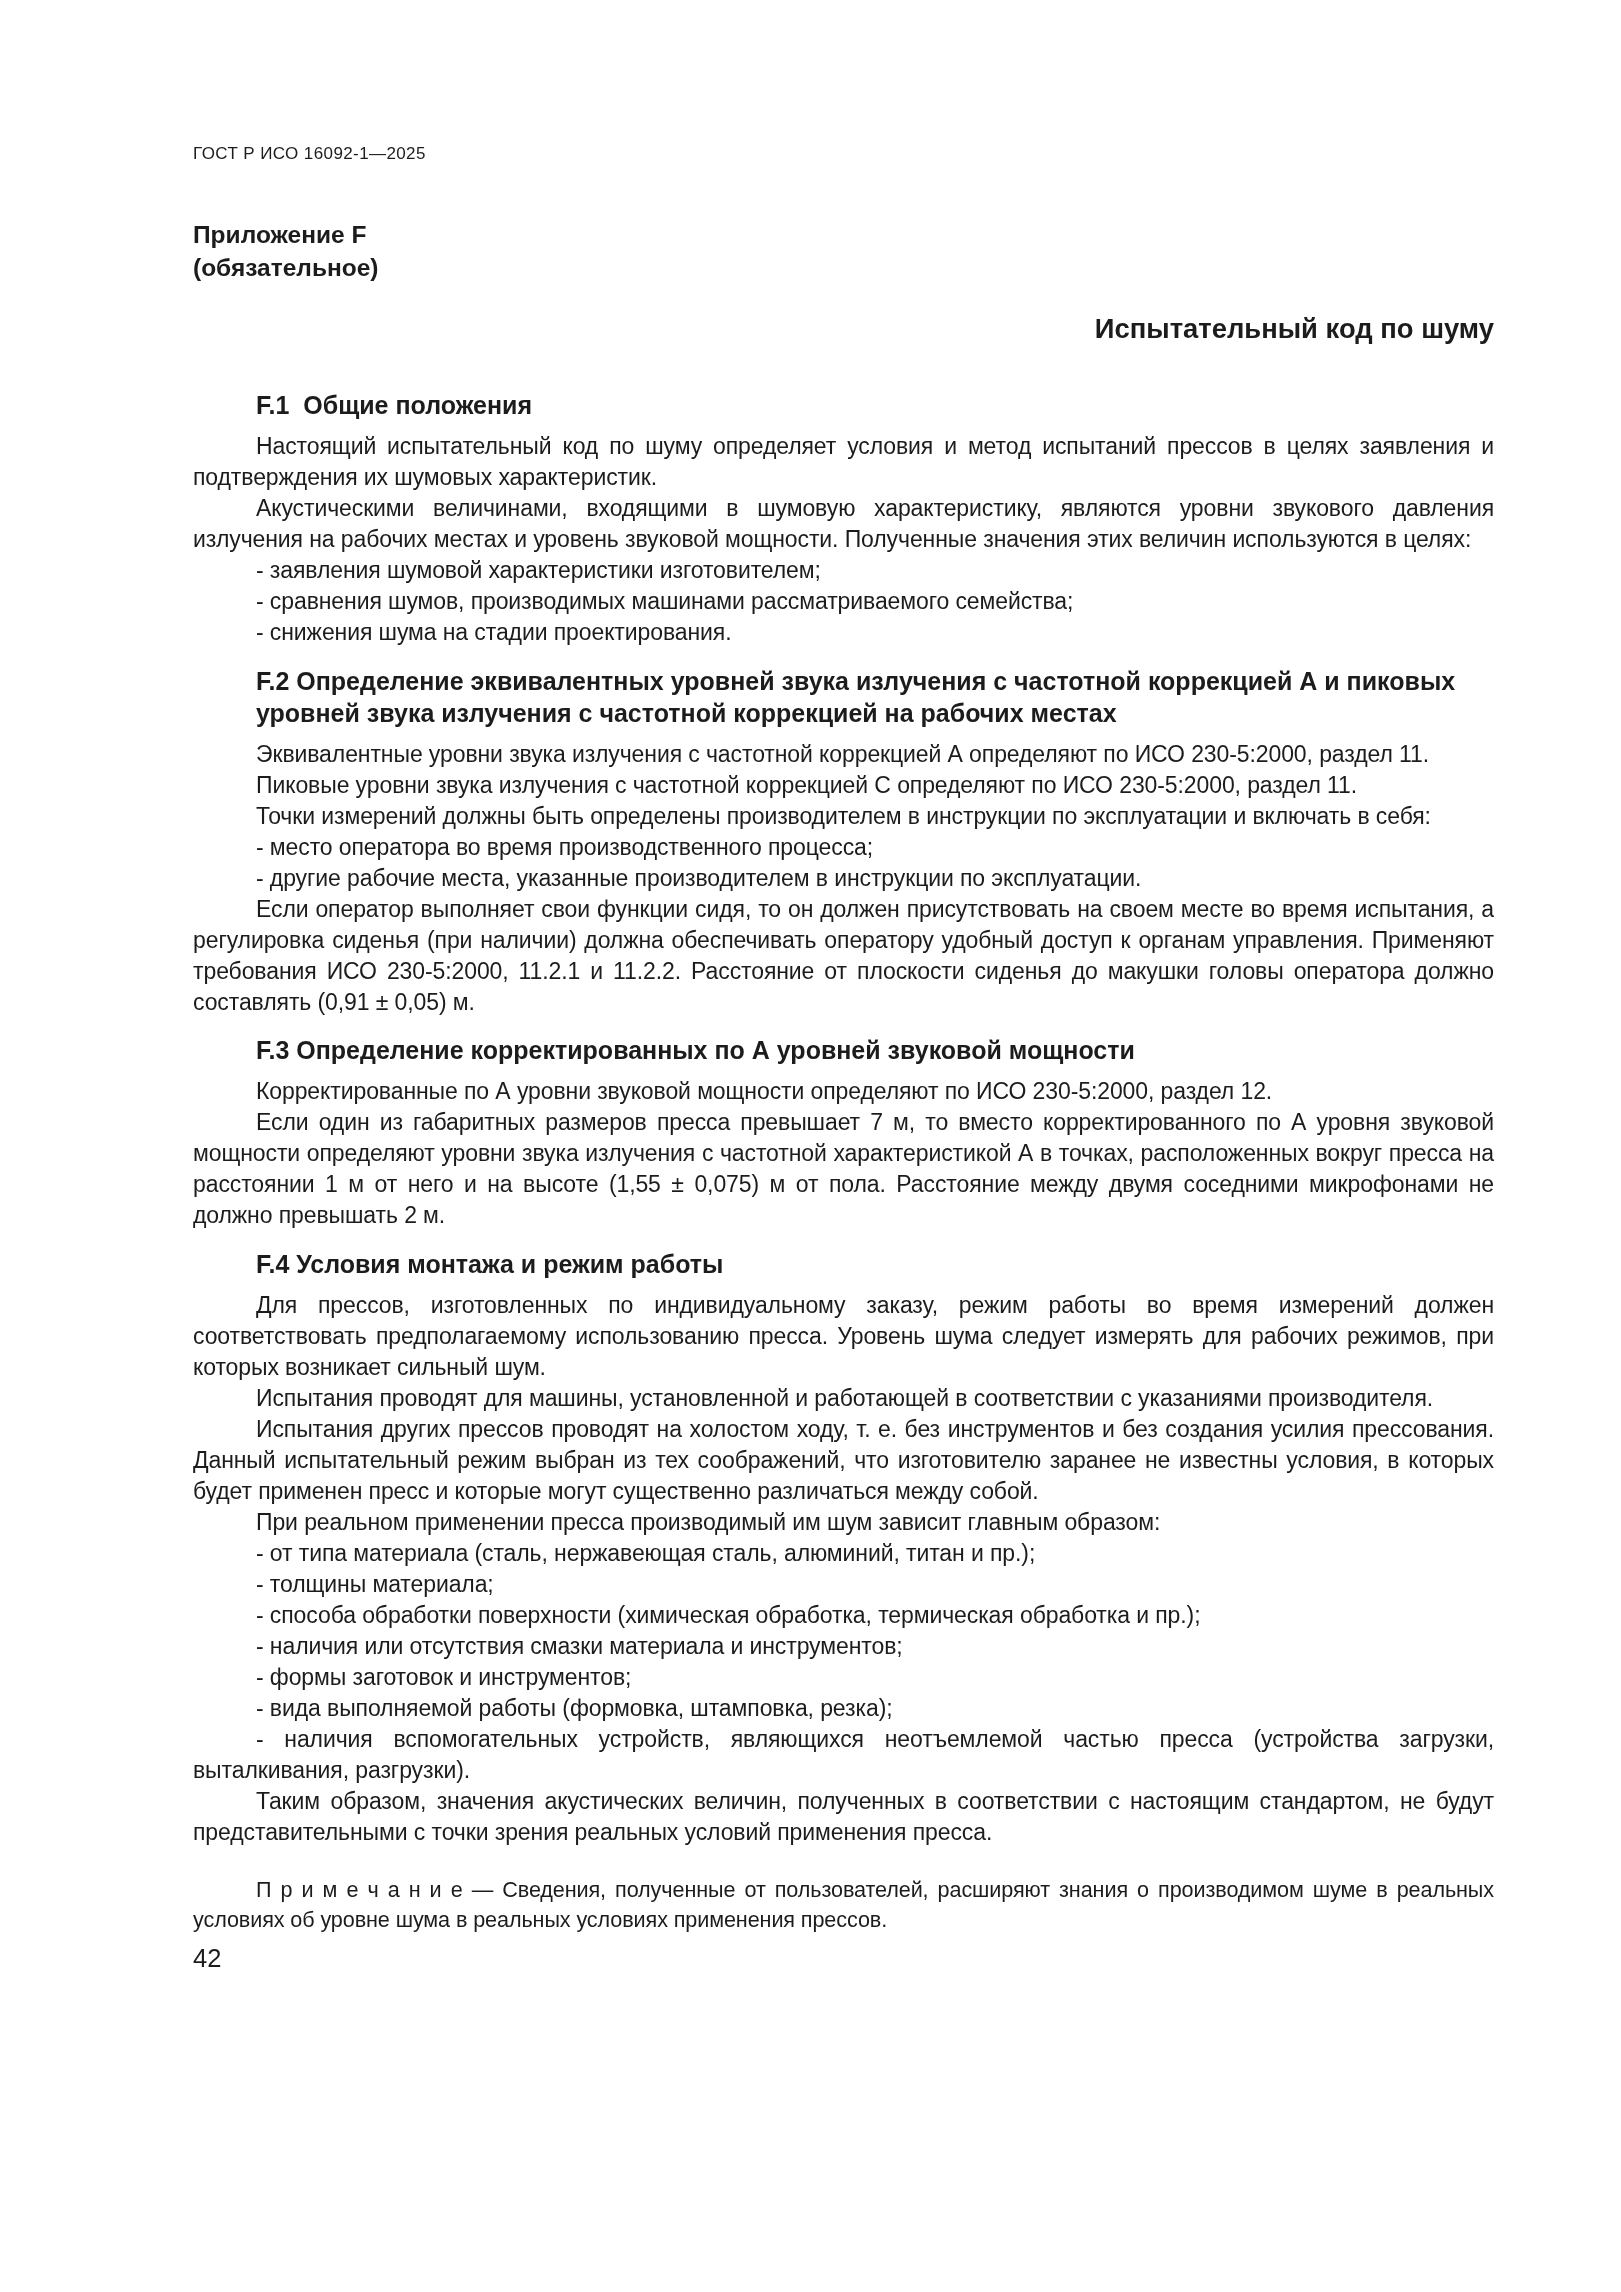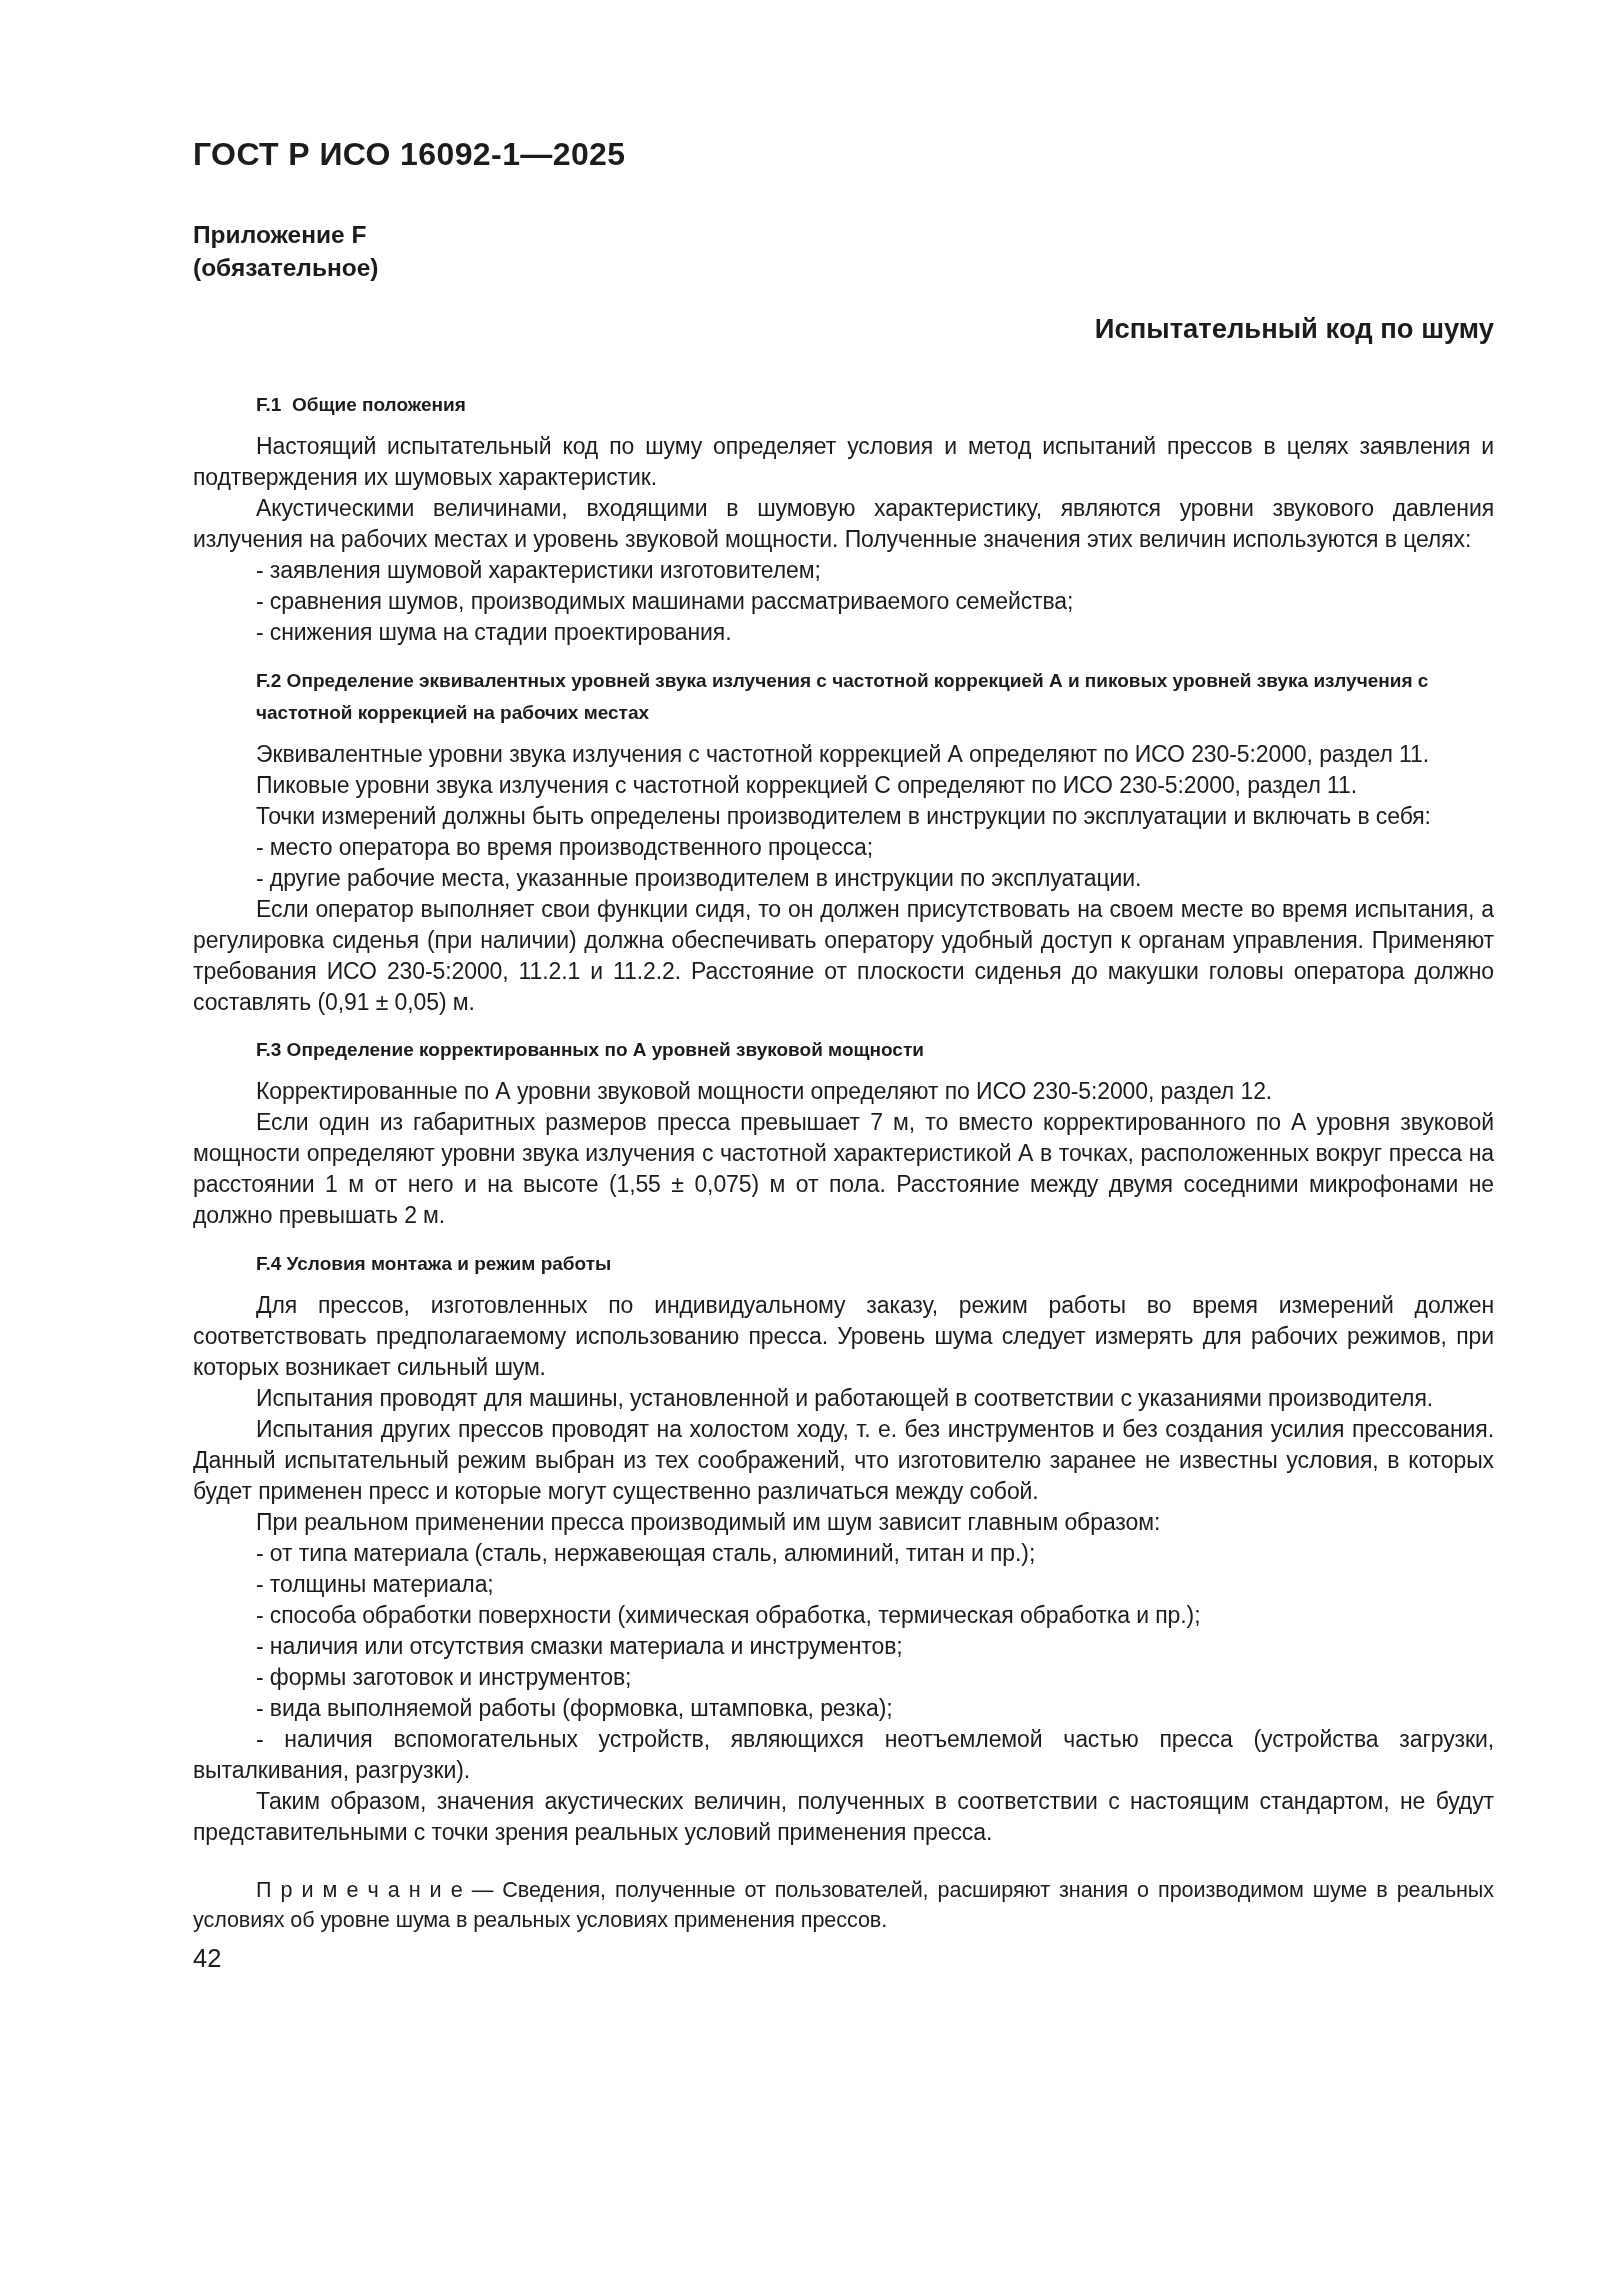--- a/index.html
+++ b/index.html
@@ -5,38 +5,38 @@
   html,body{margin:0;padding:0;background:#ffffff;}
   .page{
     position:relative;
     width:1621px;height:2293px;
     background:#ffffff;
     color:#1c1c1c;
     font-family:"Liberation Sans","DejaVu Sans",sans-serif;
     overflow:hidden;
   }
   .running-header{
-    position:absolute;left:193px;top:136px;
-    font-size:32px;font-weight:700;letter-spacing:0.4px;
+    position:absolute;left:193px;top:144px;
+    font-size:17px;font-weight:400;letter-spacing:0.4px;
     white-space:pre;
   }
   .content{
     position:absolute;left:193px;top:218px;width:1301px;
   }
   .appendix-label,.appendix-status{
     text-align:left;font-weight:700;
     font-size:24.5px;line-height:33px;
   }
   .doc-title{
     text-align:right;font-weight:700;
     font-size:27.4px;line-height:35px;
     margin:27.4px 0 0 0;
   }
   .section-heading{
-    font-size:19px;font-weight:700;line-height:32px;
+    font-size:25px;font-weight:700;line-height:32px;
     margin:16.7px 0 9.8px 63px;
     white-space:pre-wrap;
     text-align:left;
   }
   #sections > .section-heading:first-child{margin-top:43px;}
   .para,.list-item{
     font-size:23px;line-height:31px;letter-spacing:-0.1px;
     text-align:justify;text-indent:63px;margin:0;
   }
   .note{

